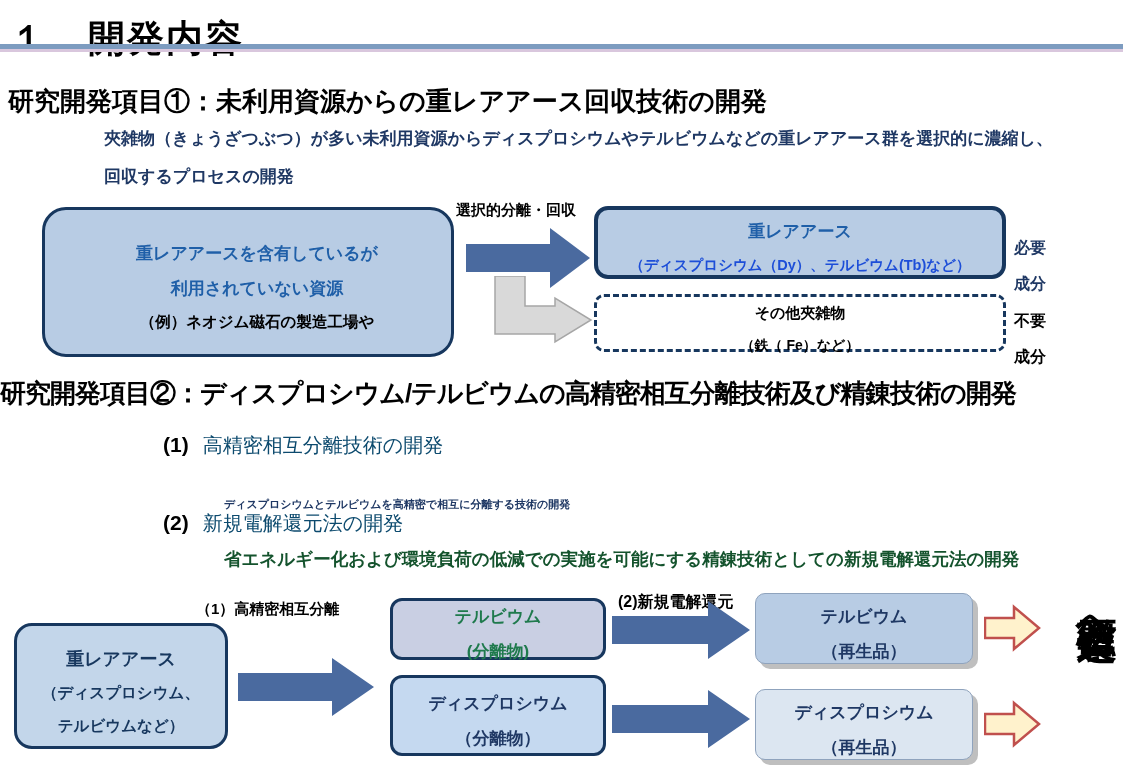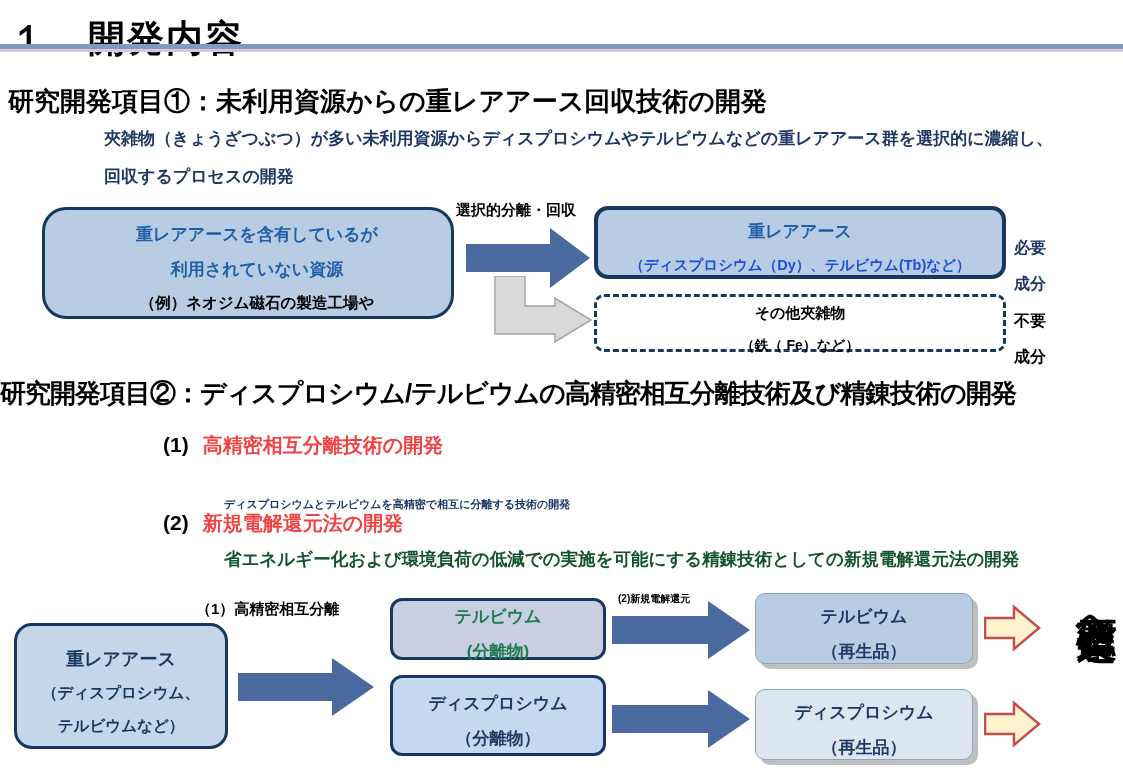--- a/index.html
+++ b/index.html
@@ -19,46 +19,46 @@
   .s1-head{left:8px;top:72px;font-size:26px;font-weight:bold;}
   .s2-head{left:0px;top:364px;font-size:26px;font-weight:bold;letter-spacing:-1px;}
 
   .s1-desc{left:104px;top:114px;font-size:17px;font-weight:bold;color:#1f3864;line-height:1.5;}
 
   
   .box{position:absolute;box-sizing:border-box;display:flex;flex-direction:column;
        justify-content:center;align-items:center;text-align:center;line-height:1.35;}
 
   
-  .d1-src{left:42px;top:207px;width:412px;height:112px;border:3px solid #17375e;border-radius:24px;background:#b8cce4;padding-left:18px;}
+  .d1-src{left:42px;top:207px;width:412px;height:150px;border:3px solid #17375e;border-radius:24px;background:#b8cce4;padding-left:18px;}
   .d1-src .ttl{color:#1f5fa8;font-weight:bold;font-size:17px;}
   .d1-src .ex{color:#000;font-weight:bold;font-size:15.5px;}
   .d1-arrowlabel{left:456px;top:189px;font-size:15px;font-weight:bold;}
   .d1-arrow{left:466px;top:226px;}
   .d1-grayarrow{left:487px;top:276px;}
   .d1-out1{left:594px;top:206px;width:412px;height:73px;border:4px solid #17375e;border-radius:14px;background:#b8cce4;}
   .d1-out1 .ttl{color:#1f5fa8;font-weight:bold;font-size:17px;}
   .d1-out1 .sub{color:#1d4ed8;font-weight:bold;font-size:14.5px;}
   .d1-req{left:1014px;top:224px;font-size:16px;font-weight:bold;color:#1f3864;line-height:1.5;}
   .d1-out2{left:594px;top:294px;width:412px;height:58px;border:3px dashed #17375e;border-radius:10px;background:#ffffff;}
   .d1-out2 .l1{font-weight:bold;font-size:15px;}
   .d1-out2 .l2{font-weight:bold;font-size:14px;}
   .d1-unreq{left:1014px;top:297px;font-size:16px;font-weight:bold;color:#000;line-height:1.5;}
 
   
   .s2-i1{left:163px;top:420px;display:flex;gap:14px;align-items:baseline;}
   .s2-i2{left:163px;top:498px;display:flex;gap:14px;align-items:baseline;}
   .itm-num{font-size:21px;font-weight:bold;color:#000;}
-  .itm-ttl{font-size:20px;font-weight:bold;color:#ef4444;}
+  .itm-ttl{font-size:20px;font-weight:normal;color:#0c4a6e;}
   .s2-i1desc{left:224px;top:485px;font-size:11px;font-weight:bold;color:#1f3864;}
   .s2-i2desc{left:224px;top:535px;font-size:17.5px;font-weight:bold;color:#14532d;}
 
   
   .d2-l1{left:196px;top:588px;font-size:15px;font-weight:bold;}
-  .d2-l2{left:618px;top:580px;font-size:10px;font-weight:bold;}
+  .d2-l2{left:618px;top:580px;font-size:16px;font-weight:bold;}
   .d2-src{left:14px;top:623px;width:214px;height:126px;border:3px solid #17375e;border-radius:18px;background:#c3d6ea;color:#17375e;}
   .d2-src .ttl{font-weight:bold;font-size:18px;}
   .d2-src .sub{font-weight:bold;font-size:15.5px;}
   .d2-arrow1{left:238px;top:656px;}
   .d2-sep1{left:390px;top:598px;width:216px;height:62px;border:3px solid #17375e;border-radius:12px;background:#c9cfe3;color:#1f7a4d;font-weight:bold;font-size:17px;}
   .d2-sep2{left:390px;top:675px;width:216px;height:81px;border:3px solid #17375e;border-radius:12px;background:#c5d9f0;color:#1f3864;font-weight:bold;font-size:17px;}
   .d2-arrow2a{left:612px;top:599px;}
   .d2-arrow2b{left:612px;top:688px;}
   .d2-rec1{left:755px;top:593px;width:218px;height:71px;border:1px solid #8fa3bd;border-radius:10px;background:#b8cce4;color:#1f3864;font-weight:bold;font-size:17px;box-shadow:5px 5px 0 #bfbfbf;}
   .d2-rec2{left:755px;top:689px;width:218px;height:71px;border:1px solid #8fa3bd;border-radius:10px;background:#dce6f1;color:#1f3864;font-weight:bold;font-size:17px;box-shadow:5px 5px 0 #bfbfbf;}

